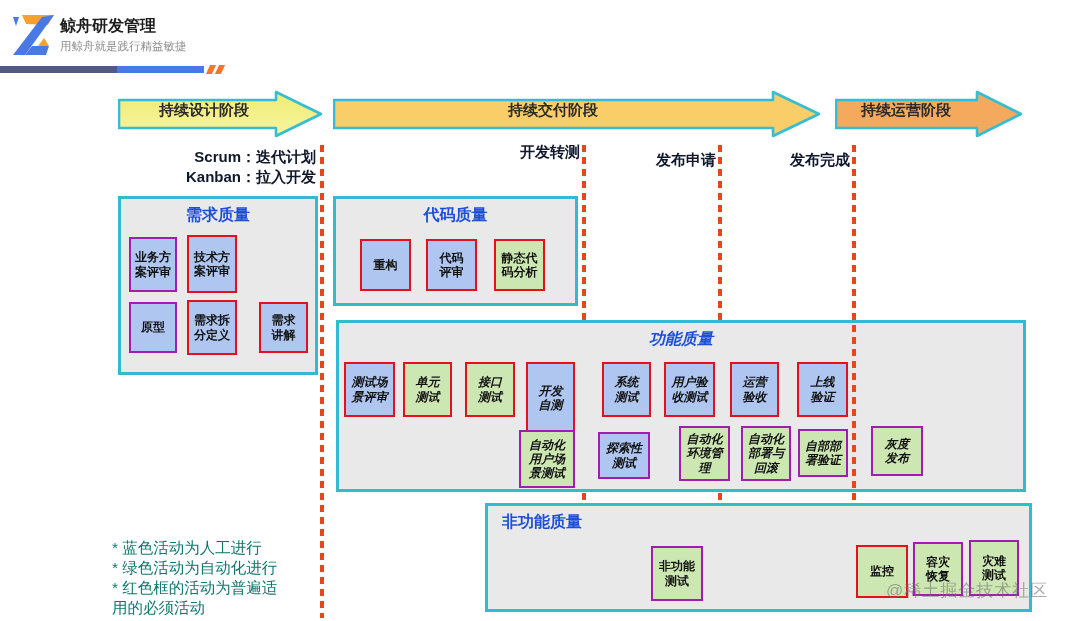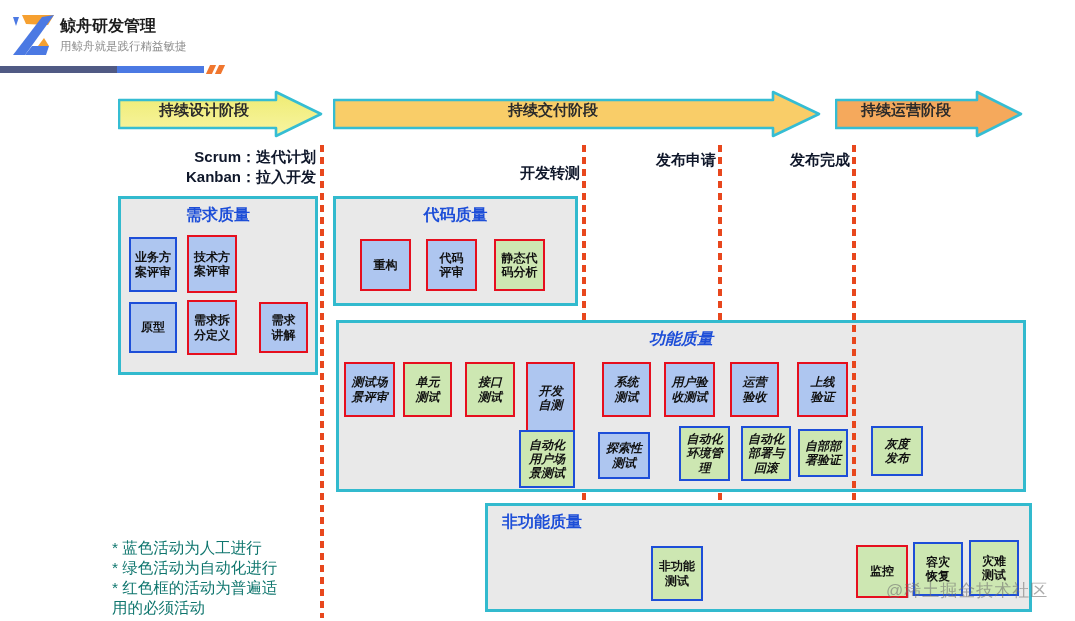--- a/index.html
+++ b/index.html
@@ -26,21 +26,21 @@
   .panel-title { position:absolute; top:6px; left:0; width:100%; text-align:center; font-weight:bold; font-size:16px; color:#1d4ed8; }
   .panel-title.left { text-align:left; left:14px; width:auto; }
 
   
   .act { position:absolute; display:flex; align-items:center; justify-content:center; text-align:center;
          font-weight:bold; font-size:12px; line-height:1.18; white-space:pre-line; color:#111;
          box-sizing:border-box; padding:1px; }
   .blue  { background:#aec6f0; }
   .green { background:#cde7b2; }
   .req   { border:2px solid #e60f1e; }
-  .opt   { border:2px solid #1d4ed8; }
+  .opt   { border:2px solid #a21caf; }
 
   
   .legend { position:absolute; left:112px; top:538px; font-size:15.5px; color:#0f766e; line-height:1.29; }
   .watermark { position:absolute; left:886px; top:579px; font-size:17px; color:rgba(110,110,110,0.58);
                z-index:6; letter-spacing:1px; }
 </style>
 </head>
 <body>
 
 <div id="stage">
@@ -75,21 +75,21 @@
   </svg>
   <div class="phase-label" style="left:333px;width:440px;">持续交付阶段</div>
 
   <svg class="phase-svg" style="left:835px;" width="189" height="48" viewBox="0 0 189 48">
     <polygon points="1,10 142,10 142,2 186,24 142,46 142,38 1,38" fill="#f5a95c" stroke="#35bdd3" stroke-width="2.6" stroke-linejoin="round"></polygon>
   </svg>
   <div class="phase-label" style="left:835px;width:142px;">持续运营阶段</div>
 
   <div class="mstone" style="left:120px;top:147px;width:196px;">Scrum：迭代计划</div>
   <div class="mstone" style="left:120px;top:167px;width:196px;">Kanban：拉入开发</div>
-  <div class="mstone" style="left:480px;top:163px;width:100px;">开发转测</div>
+  <div class="mstone" style="left:480px;top:142px;width:100px;">开发转测</div>
   <div class="mstone" style="left:616px;top:150px;width:100px;">发布申请</div>
   <div class="mstone" style="left:750px;top:150px;width:100px;">发布完成</div>
 
   <div class="vdash" style="left:320px;top:145px;height:473px;z-index:0;"></div>
   <div class="vdash" style="left:582px;top:145px;height:467px;z-index:0;"></div>
   <div class="vdash" style="left:718px;top:145px;height:467px;z-index:0;"></div>
   <div class="vdash" style="left:852px;top:145px;height:358px;z-index:2;"></div>
 
   <div class="panel" style="left:118px;top:196px;width:200px;height:179px;z-index:1;">
     <div class="panel-title">需求质量</div>

